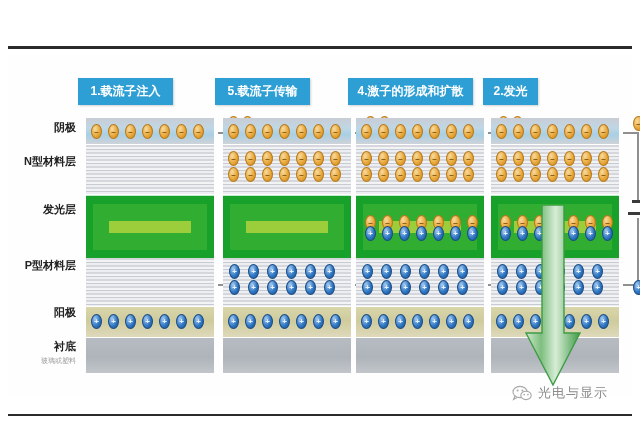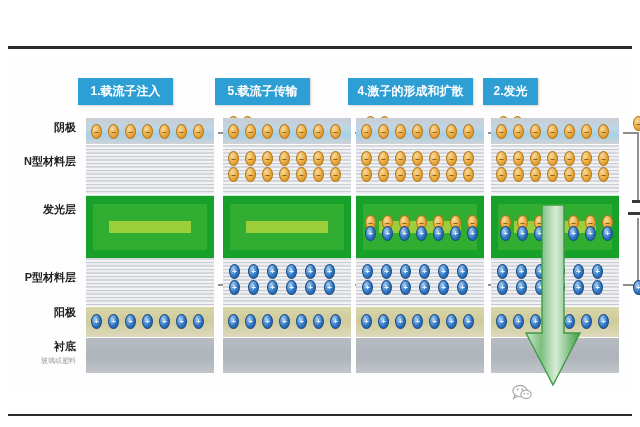--- a/index.html
+++ b/index.html
@@ -160,21 +160,21 @@
   <div id="chips">
       <div class="step-chip" style="left: 70px; width: 95px;">1.载流子注入</div>
       <div class="step-chip" style="left: 207px; width: 95px;">5.载流子传输</div>
       <div class="step-chip" style="left: 340px; width: 125px;">4.激子的形成和扩散</div>
       <div class="step-chip" style="left: 475px; width: 55px;">2.发光</div>
     </div>
   <div id="labels">
       <div class="row-label" style="top: 66px; width: 70px; right: 556px;">阴极</div>
       <div class="row-label" style="top: 100px; width: 70px; right: 556px;">N型材料层</div>
       <div class="row-label" style="top: 148px; width: 70px; right: 556px;">发光层</div>
-      <div class="row-label" style="top: 216px; width: 70px; right: 556px;">P型材料层</div>
+      <div class="row-label" style="top: 204px; width: 70px; right: 556px;">P型材料层</div>
       <div class="row-label" style="top: 251px; width: 70px; right: 556px;">阳极</div>
       <div class="row-label" style="top: 285px; width: 70px; right: 556px;">衬底</div>
       <div class="row-sub" style="top: 301px; width: 70px; right: 556px;">玻璃或塑料</div>
     </div>
   <div id="panels">
       <div class="device" style="left: 78px;">
         <div class="layer l-cathode">
           <div class="carrier e-neg" style="left: 5px; top: 6px;">–</div>
           <div class="carrier e-neg" style="left: 22px; top: 6px;">–</div>
           <div class="carrier e-neg" style="left: 39px; top: 6px;">–</div>
@@ -515,15 +515,16 @@
 <div class="watermark">
   <svg width="20" height="17" viewBox="0 0 20 17">
     <ellipse cx="8" cy="7" rx="7" ry="5.6" fill="none" stroke="#a8a8a8" stroke-width="1.1"></ellipse>
     <path d="M3 11 L1.5 14.5 L5 12.6" fill="none" stroke="#a8a8a8" stroke-width="1.1"></path>
     <circle cx="5.6" cy="5.6" r="1" fill="#a8a8a8"></circle>
     <circle cx="10.4" cy="5.6" r="1" fill="#a8a8a8"></circle>
     <ellipse cx="14" cy="10.4" rx="5.2" ry="4.2" fill="#ffffff" stroke="#a8a8a8" stroke-width="1.1"></ellipse>
     <circle cx="12.2" cy="9.6" r=".85" fill="#a8a8a8"></circle>
     <circle cx="15.9" cy="9.6" r=".85" fill="#a8a8a8"></circle>
   </svg>
+  <span class="wm-text">光电与显示</span>
 </div>
 
 <div class="bottom-rule"></div>
 
 </body></html>

